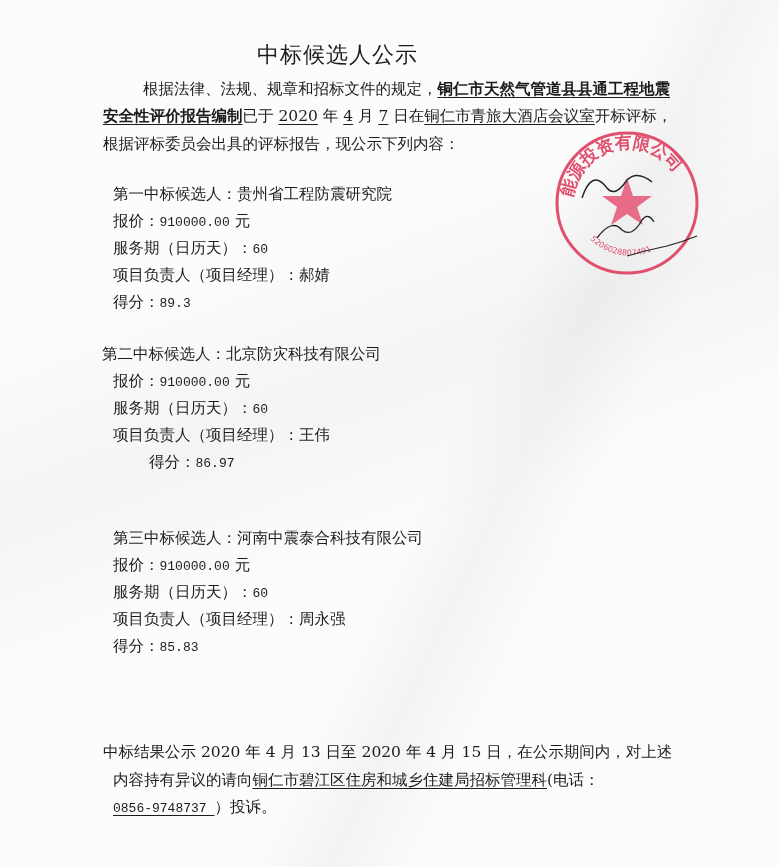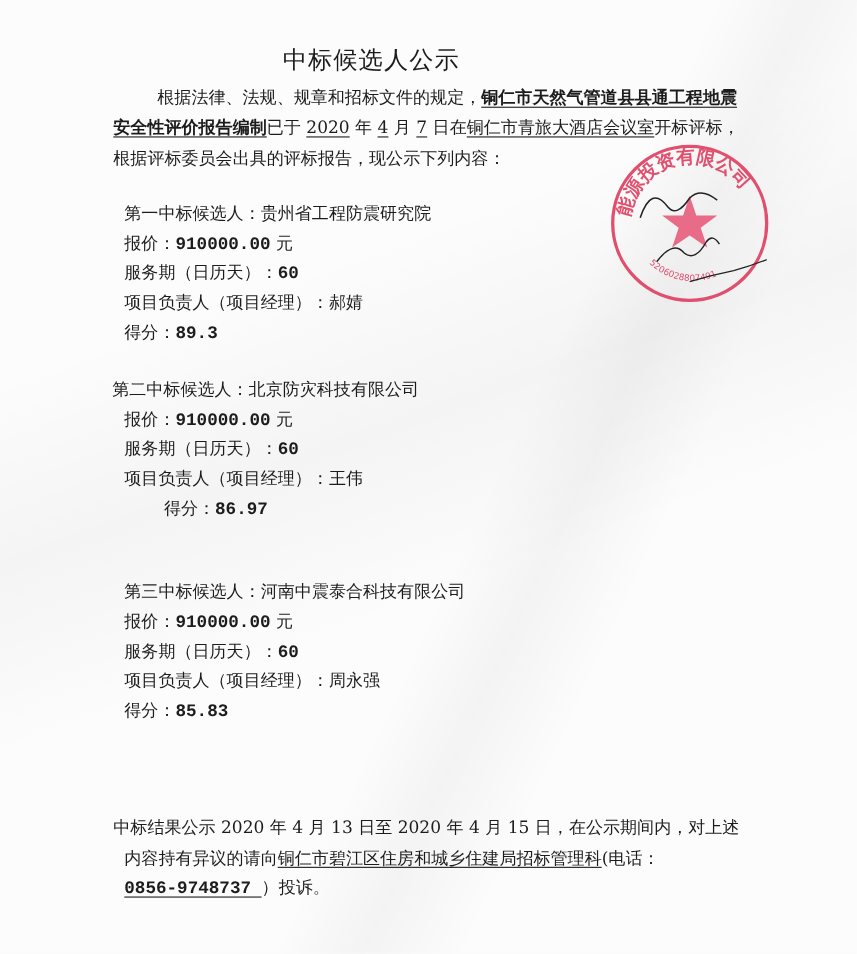--- a/index.html
+++ b/index.html
@@ -16,21 +16,21 @@
         linear-gradient(160deg, rgba(0,0,0,0) 30%, rgba(0,0,0,0.03) 45%, rgba(0,0,0,0) 60%),
         #fcfcfc;
     }
     .title {
       position: absolute; top: 40px; left: 0; width: 675px; text-align: center;
       font-size: 22px; letter-spacing: 1px; font-weight: normal;
     }
     .line { position: absolute; font-size: 15.5px; white-space: nowrap; line-height: 20px; }
     .u { text-decoration: underline; text-underline-offset: 3px; }
     .ub { text-decoration: underline; text-underline-offset: 3px; font-weight: bold; }
-    .mono { font-family: "Liberation Mono", "DejaVu Sans Mono", monospace; font-size: 16px; font-weight: bold; }
+    .mono { font-family: "Liberation Mono", "DejaVu Sans Mono", monospace; font-size: 13px; }
     .seal {
       position: absolute; left: 552px; top: 128px; width: 150px; height: 150px;
     }
   </style>
 </head>
 <body>
 
 <div class="paper"></div>
 
 <div class="title">中标候选人公示</div>

